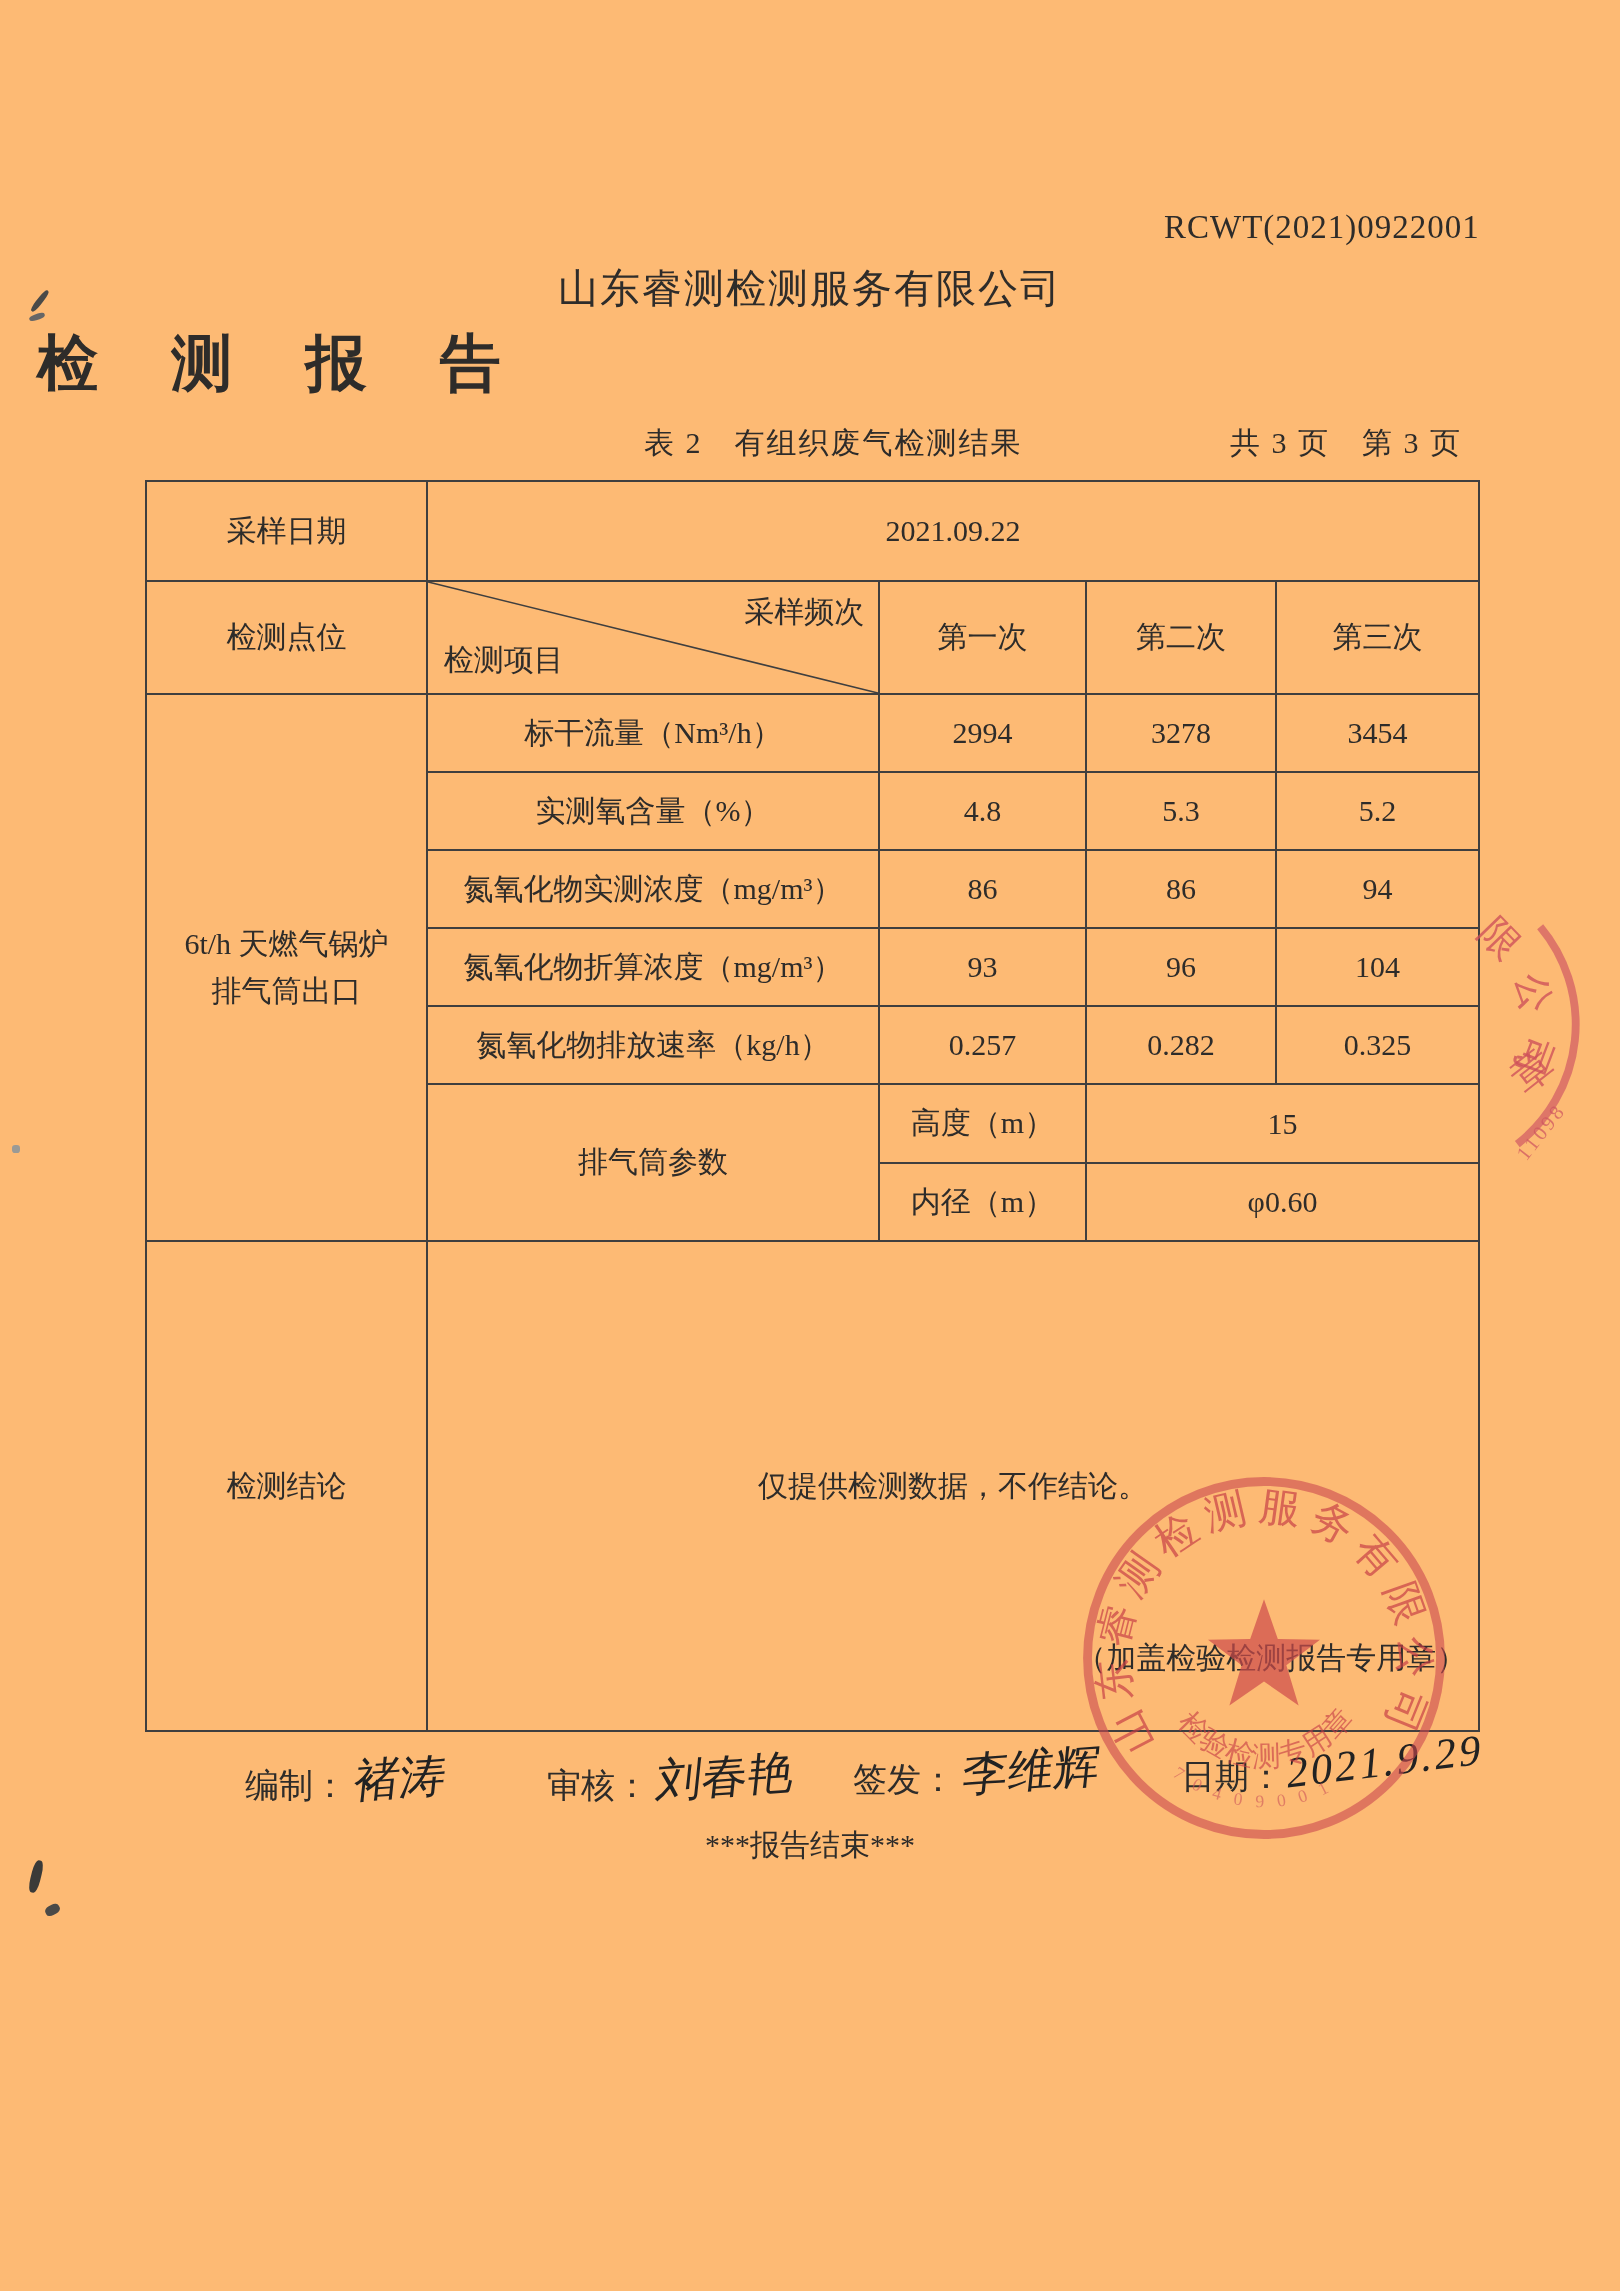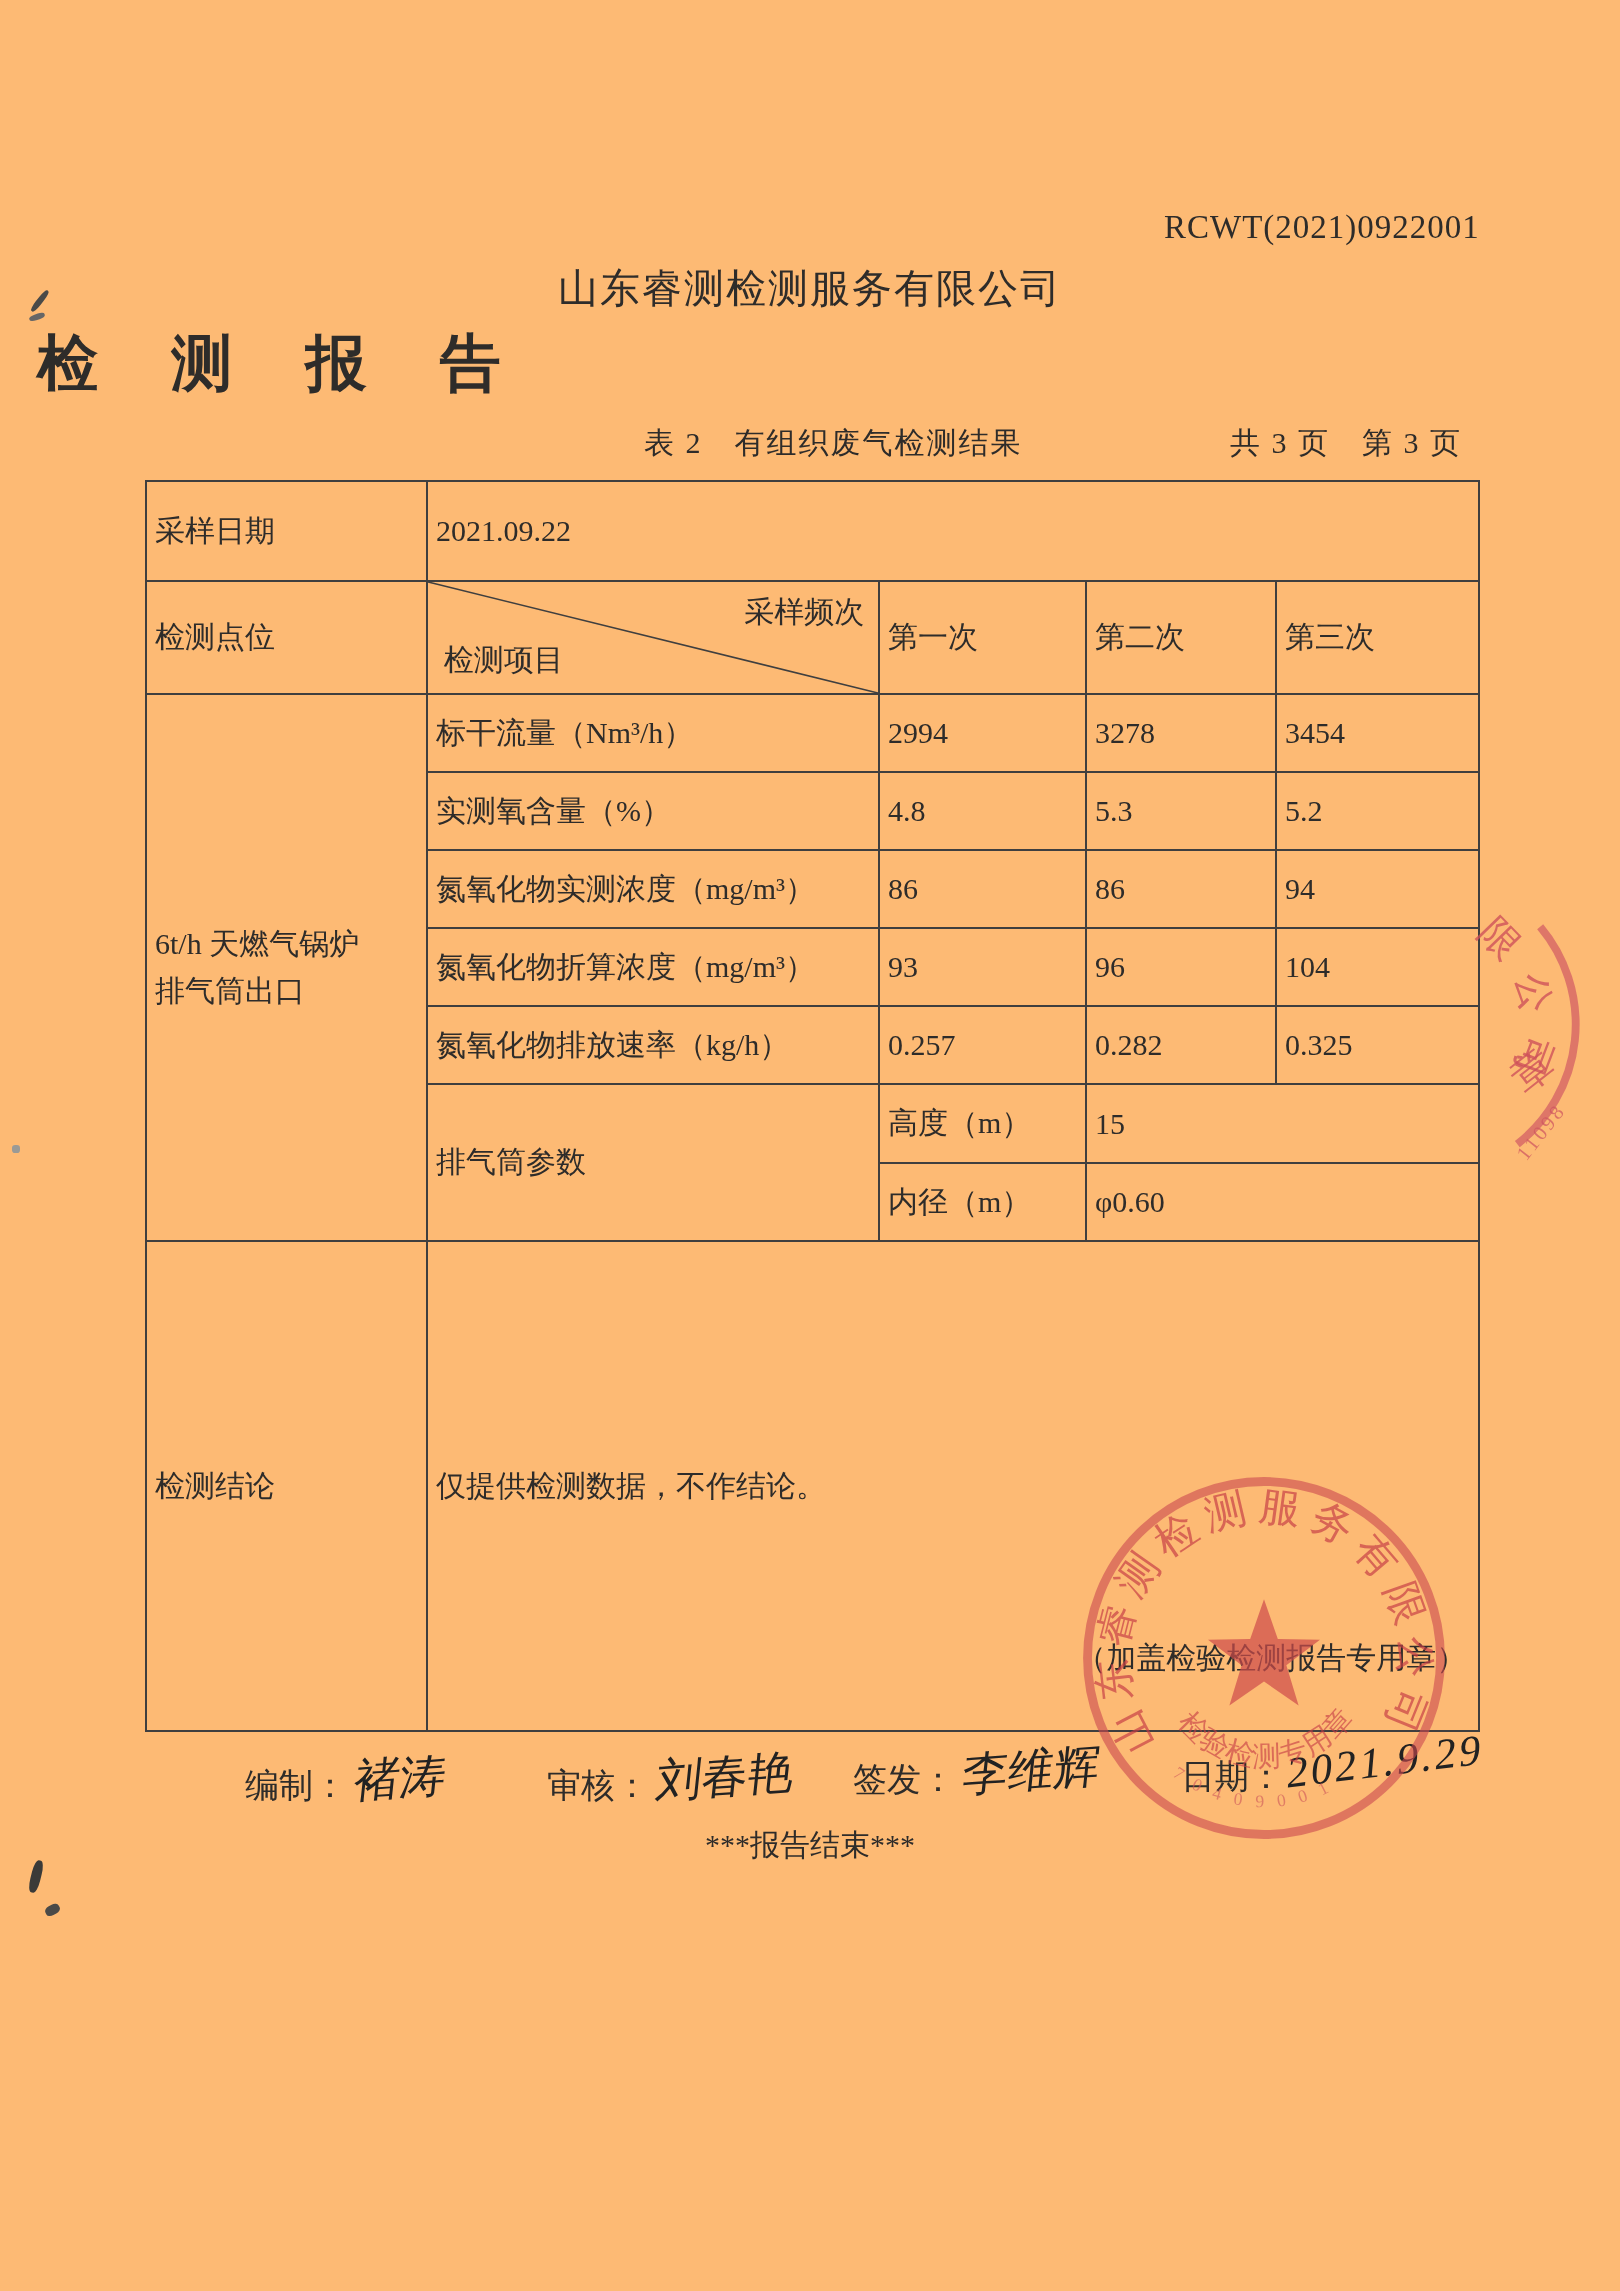--- a/index.html
+++ b/index.html
@@ -19,21 +19,21 @@
   .table-caption{left:644px;top:423px;font-size:30px;letter-spacing:2px;}
   .page-info{left:1230px;top:423px;font-size:30px;letter-spacing:2px;}
 
   table.report{
     position:absolute;left:145px;top:480px;
     width:1333px;border-collapse:collapse;table-layout:fixed;
     border:2.9px solid #3f3f3f;
   }
   table.report td{
     border:2px solid #3f3f3f;
-    vertical-align:middle;
+    text-align:center;vertical-align:middle;
     font-size:30px;padding:8px;color:#2e2c2a;
     overflow:visible;
   }
   td.diag{position:relative;}
   td.diag svg.diag-line{position:absolute;left:0;top:0;width:100%;height:100%;}
   .diag-top{position:absolute;top:9.8px;right:13.7px;font-size:30px;}
   .diag-bottom{position:absolute;bottom:11.8px;left:15.7px;font-size:30px;}
   td.value{font-size:32px;border-radius:30px;}
   td.location-cell div{line-height:1.55;font-size:30px;}
   td.conclusion-cell{

